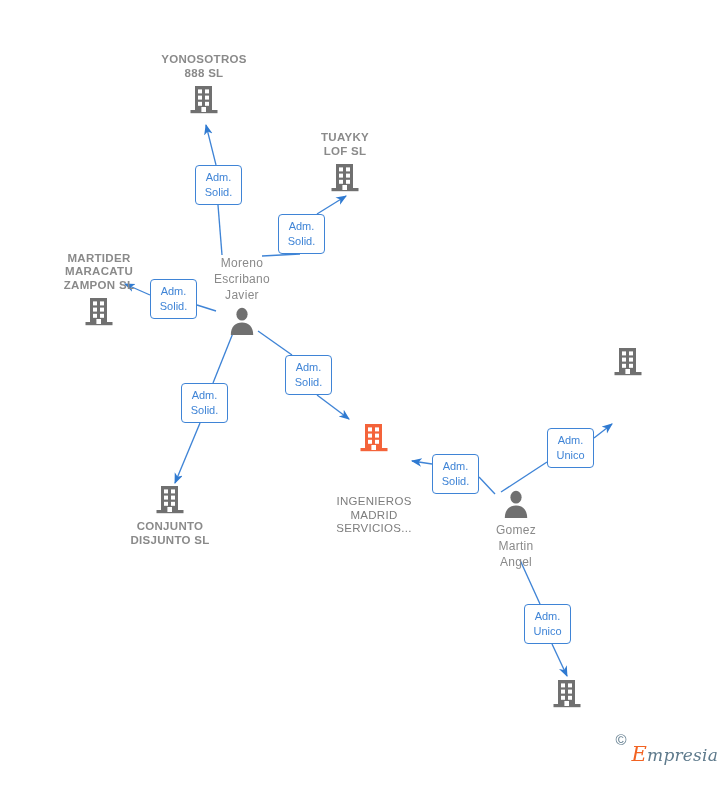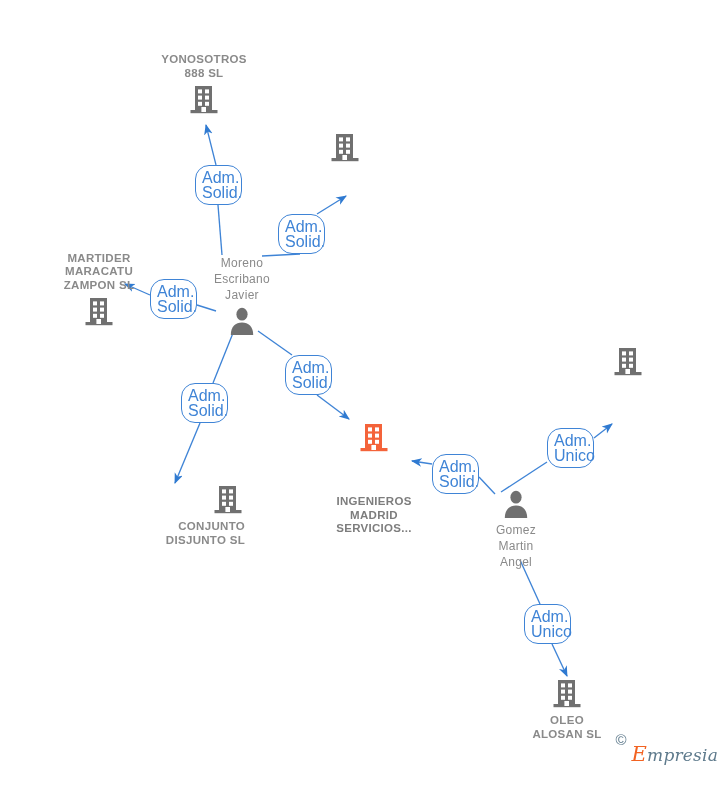--- a/index.html
+++ b/index.html
@@ -42,39 +42,39 @@
     line-height: 13.5px;
     letter-spacing: 0.3px;
     white-space: pre-line;
   }
   .company .lbl {
     color: #8a8a8a;
     font-weight: bold;
   }
   .company.focus .lbl {
     color: #7d7d7d;
-    font-weight: bold;
+    font-weight: normal;
     margin-top: 40px;
   }
   .person .lbl {
     color: #8a8a8a;
     font-weight: normal;
     font-size: 12px;
     line-height: 16px;
   }
   .lbl-above .lbl { margin-bottom: 3px; }
   .lbl-below .lbl { margin-top: 3px; }
 
   .reltag {
     position: absolute;
     border: 1.3px solid #3f84d6;
-    border-radius: 14px;
+    border-radius: 4px;
     background: #ffffff;
     color: #3f84d6;
-    font-size: 16px;
+    font-size: 11px;
     line-height: 15px;
     text-align: center;
     padding: 4px 6px 5px 6px;
     white-space: pre-line;
     box-sizing: border-box;
   }
   .watermark {
     position: absolute;
     right: 10px;
     bottom: 8px;
@@ -154,20 +154,22 @@
               <rect x="18" y="6.4" width="4" height="4"></rect>
               <rect x="11" y="12.6" width="4" height="4"></rect>
               <rect x="18" y="12.6" width="4" height="4"></rect>
               <rect x="11" y="18.8" width="4" height="4"></rect>
               <rect x="18" y="18.8" width="4" height="4"></rect>
               <rect x="14.4" y="24" width="4.6" height="5"></rect>
             </g>
           </svg></span>
       </div>
       <div class="node company lbl-above" style="left: 345px; top: 131px;">
+        <span class="lbl">TUAYKY
+LOF  SL</span>
         <span class="ico"><svg width="34" height="34" viewBox="0 0 34 34" aria-hidden="true">
             <g fill="#707070">
               <rect x="8" y="3" width="17" height="26"></rect>
               <rect x="3.5" y="27" width="27" height="3.2"></rect>
             </g>
             <g fill="#ffffff">
               <rect x="11" y="6.4" width="4" height="4"></rect>
               <rect x="18" y="6.4" width="4" height="4"></rect>
               <rect x="11" y="12.6" width="4" height="4"></rect>
               <rect x="18" y="12.6" width="4" height="4"></rect>
@@ -201,21 +203,21 @@
         <span class="lbl">Moreno
 Escribano
 Javier</span>
         <span class="ico"><svg width="30" height="30" viewBox="0 0 30 30" aria-hidden="true">
             <g fill="#707070">
               <ellipse cx="15" cy="8.2" rx="5.6" ry="6.4"></ellipse>
               <path d="M3.8,29 C3.8,20.6 8.6,16.6 15,16.6 C21.4,16.6 26.2,20.6 26.2,29 Z"></path>
             </g>
           </svg></span>
       </div>
-      <div class="node company lbl-below" style="left: 170px; top: 483px; text-align: right;">
+      <div class="node company lbl-below" style="left: 170px; top: 483px;">
         <span class="ico"><svg width="34" height="34" viewBox="0 0 34 34" aria-hidden="true">
             <g fill="#707070">
               <rect x="8" y="3" width="17" height="26"></rect>
               <rect x="3.5" y="27" width="27" height="3.2"></rect>
             </g>
             <g fill="#ffffff">
               <rect x="11" y="6.4" width="4" height="4"></rect>
               <rect x="18" y="6.4" width="4" height="4"></rect>
               <rect x="11" y="12.6" width="4" height="4"></rect>
               <rect x="18" y="12.6" width="4" height="4"></rect>
@@ -284,22 +286,20 @@
             <g fill="#ffffff">
               <rect x="11" y="6.4" width="4" height="4"></rect>
               <rect x="18" y="6.4" width="4" height="4"></rect>
               <rect x="11" y="12.6" width="4" height="4"></rect>
               <rect x="18" y="12.6" width="4" height="4"></rect>
               <rect x="11" y="18.8" width="4" height="4"></rect>
               <rect x="18" y="18.8" width="4" height="4"></rect>
               <rect x="14.4" y="24" width="4.6" height="5"></rect>
             </g>
           </svg></span>
-        <span class="lbl">OLEO
-ALOSAN  SL</span>
       </div>
     </div>
 
   <div id="tags">
       <div class="reltag" style="left: 195px; top: 165px; width: 47px; height: 40px;">Adm.
 Solid.</div>
       <div class="reltag" style="left: 278px; top: 214px; width: 47px; height: 40px;">Adm.
 Solid.</div>
       <div class="reltag" style="left: 150px; top: 279px; width: 47px; height: 40px;">Adm.
 Solid.</div>

